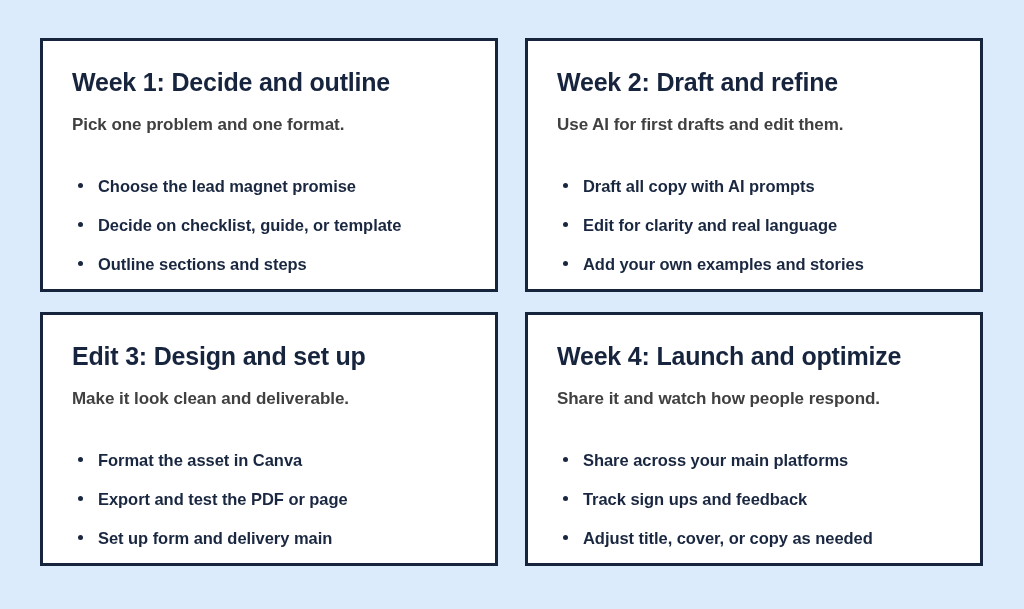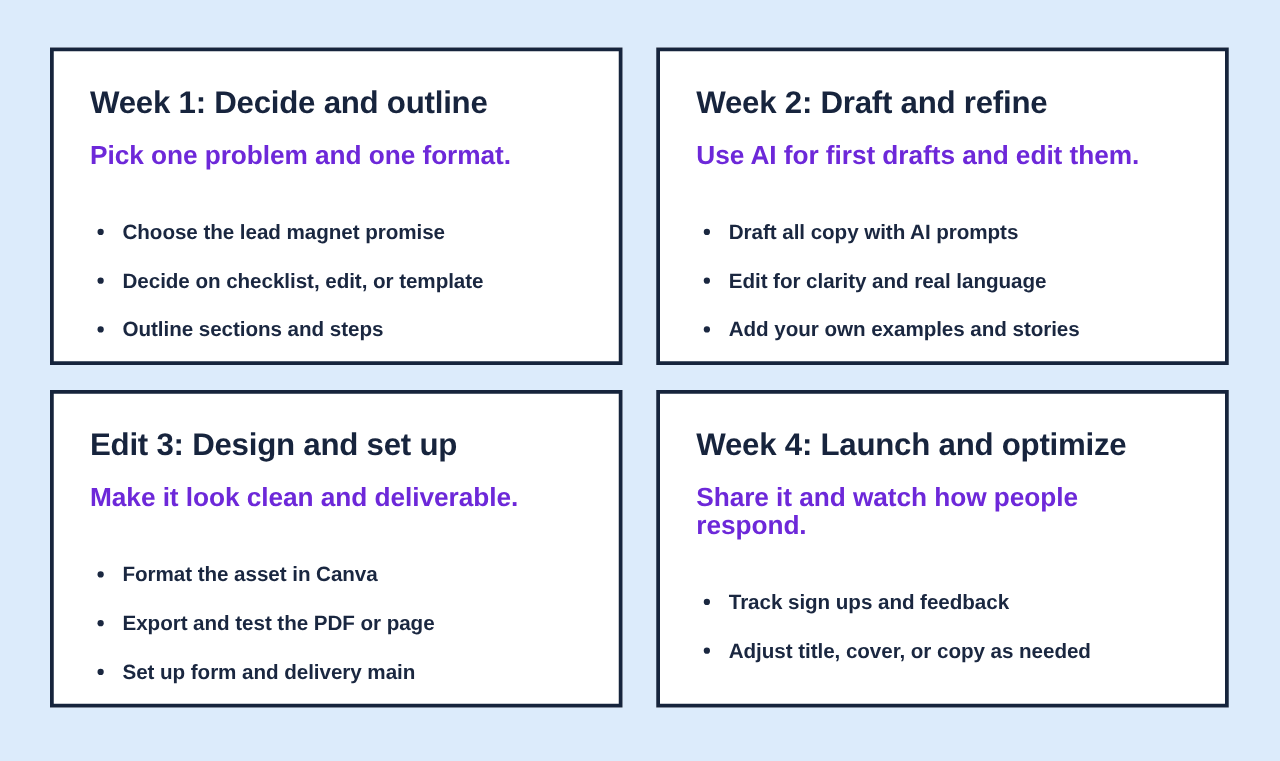--- a/index.html
+++ b/index.html
@@ -45,25 +45,25 @@
     margin: 0;
     font-size: 25px;
     line-height: 30px;
     font-weight: 700;
     letter-spacing: -0.2px;
     color: #17243d;
   }
 
   .card-subtitle {
     margin: 17px 0 0 0;
-    font-size: 21px;
+    font-size: 17px;
     line-height: 22px;
     font-weight: 700;
     letter-spacing: -0.05px;
-    color: #6d28d9;
+    color: #404040;
   }
 
   .card-list {
     list-style: none;
     margin: 22px 0 0 0;
     padding: 0;
   }
 
   .card-list-item {
     position: relative;
@@ -99,21 +99,21 @@
   <section class="card">
     <h2 class="card-title">Week 1: Decide and outline</h2>
     <p class="card-subtitle">Pick one problem and one format.</p>
     <ul class="card-list">
       <li class="card-list-item">
         <span class="bullet"></span>
         <span>Choose the lead magnet promise</span>
       </li>
       <li class="card-list-item">
         <span class="bullet"></span>
-        <span>Decide on checklist, edit, or template</span>
+        <span>Decide on checklist, guide, or template</span>
       </li>
       <li class="card-list-item">
         <span class="bullet"></span>
         <span>Outline sections and steps</span>
       </li>
     </ul>
   </section>
 
   <section class="card">
     <h2 class="card-title">Week 2: Draft and refine</h2>
@@ -152,20 +152,24 @@
       </li>
     </ul>
   </section>
 
   <section class="card">
     <h2 class="card-title">Week 4: Launch and optimize</h2>
     <p class="card-subtitle">Share it and watch how people respond.</p>
     <ul class="card-list">
       <li class="card-list-item">
         <span class="bullet"></span>
+        <span>Share across your main platforms</span>
+      </li>
+      <li class="card-list-item">
+        <span class="bullet"></span>
         <span>Track sign ups and feedback</span>
       </li>
       <li class="card-list-item">
         <span class="bullet"></span>
         <span>Adjust title, cover, or copy as needed</span>
       </li>
     </ul>
   </section>
 
 </div>

